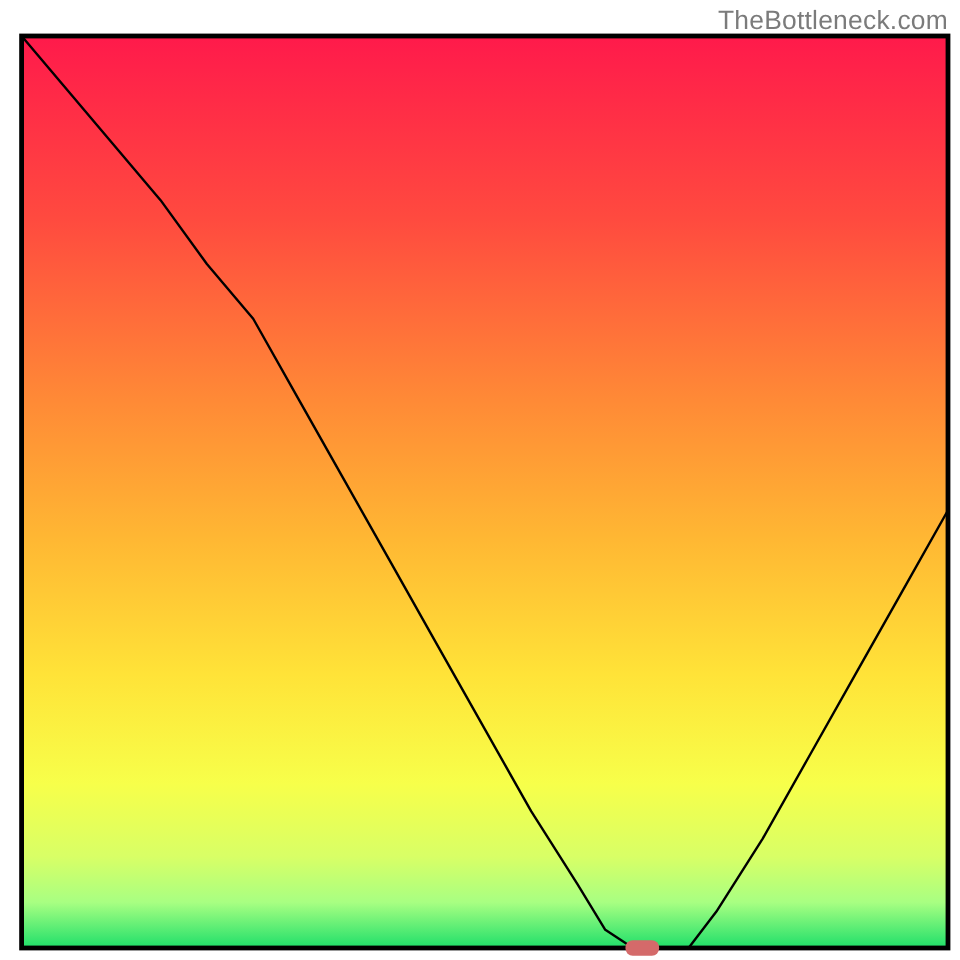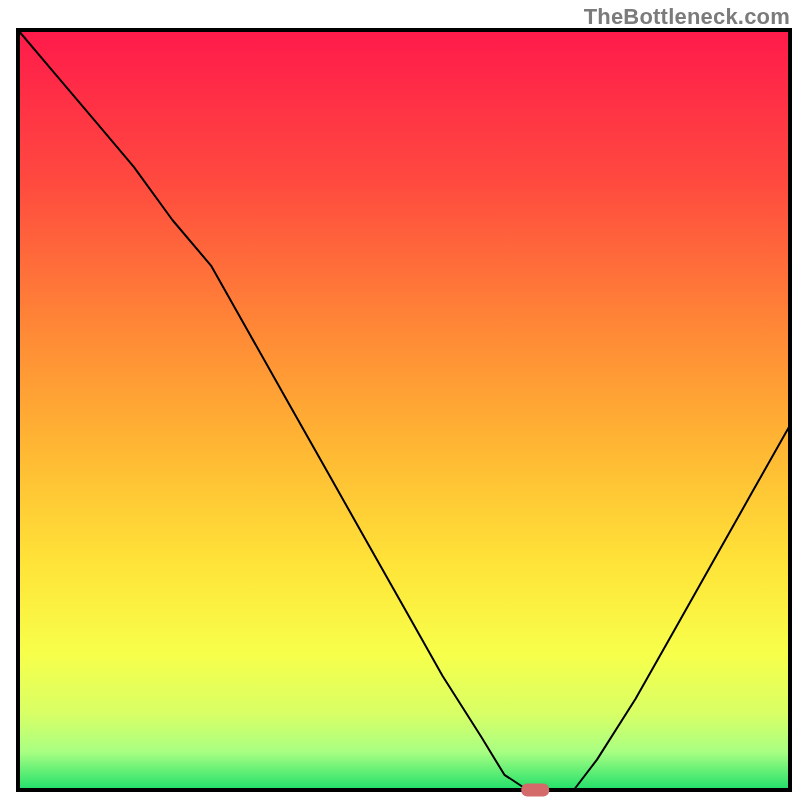--- a/index.html
+++ b/index.html
@@ -14,21 +14,21 @@
   .container {
     position: relative;
     width: 800px;
     height: 800px;
   }
   .watermark {
     position: absolute;
     top: 4px;
     right: 10px;
     font-size: 22px;
-    font-weight: 700;
+    font-weight: 400;
     color: #7b7b7b;
     letter-spacing: 0.2px;
     z-index: 5;
   }
   svg {
     display: block;
   }
 </style>
 </head>
 <body>

